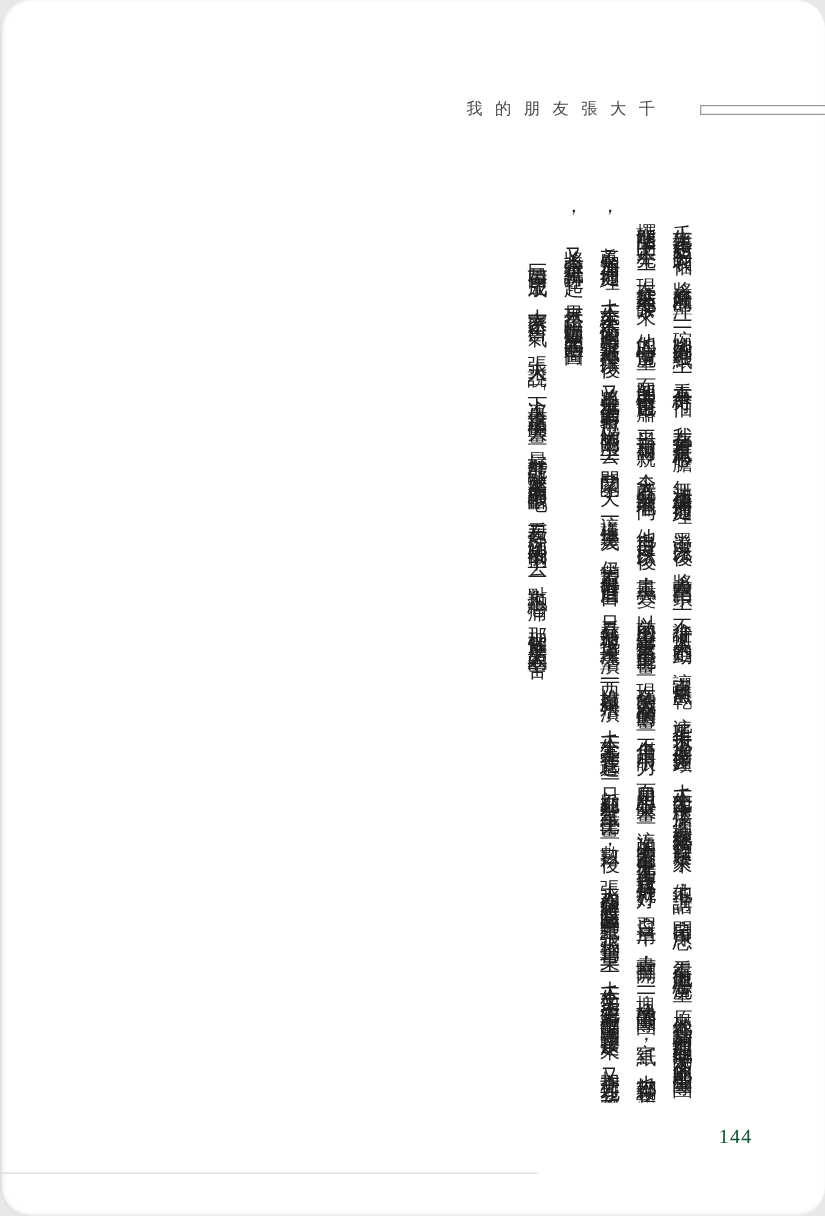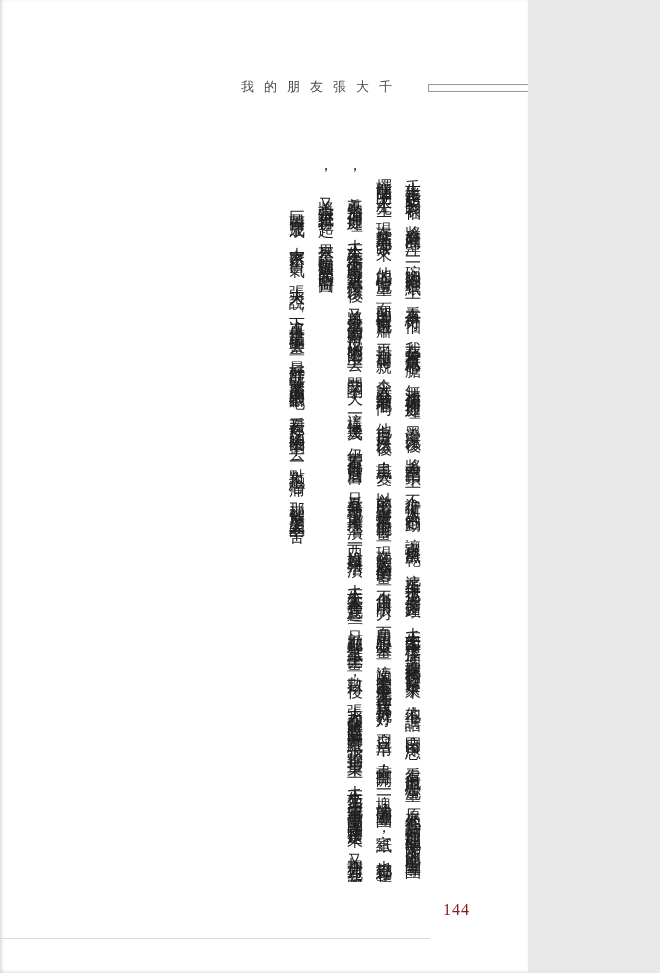--- a/index.html
+++ b/index.html
@@ -2,27 +2,28 @@
 <html><head>
 <meta charset="utf-8">
 <style>
   html, body {
     margin: 0;
     padding: 0;
     background: #e8e8e8;
   }
   .page {
     position: relative;
-    width: 528px;
+    width: 660px;
     height: 973px;
     background: #ffffff;
     overflow: hidden;
     font-family: "Liberation Serif", serif;
     color: #262626;
     box-shadow: inset 3px 0 4px -2px rgba(0,0,0,0.18), inset 0 -3px 4px -2px rgba(0,0,0,0.10);
+    border-radius: 23px;
   }
   
   .running-head {
     position: absolute;
     top: 78px;
     left: 0;
     right: 0;
     height: 18px;
   }
   .running-head-title {
@@ -67,21 +68,21 @@
   .para.indent {
     text-indent: 2em;
   }
   
   .page-number {
     position: absolute;
     top: 901px;
     right: 58px;
     font-size: 16px;
     letter-spacing: 1px;
-    color: #7f1d1d;
+    color: #14532d;
   }
   
   .scan-line {
     position: absolute;
     left: 0;
     top: 938px;
     width: 430px;
     height: 1px;
     background: #d9d9d9;
   }

